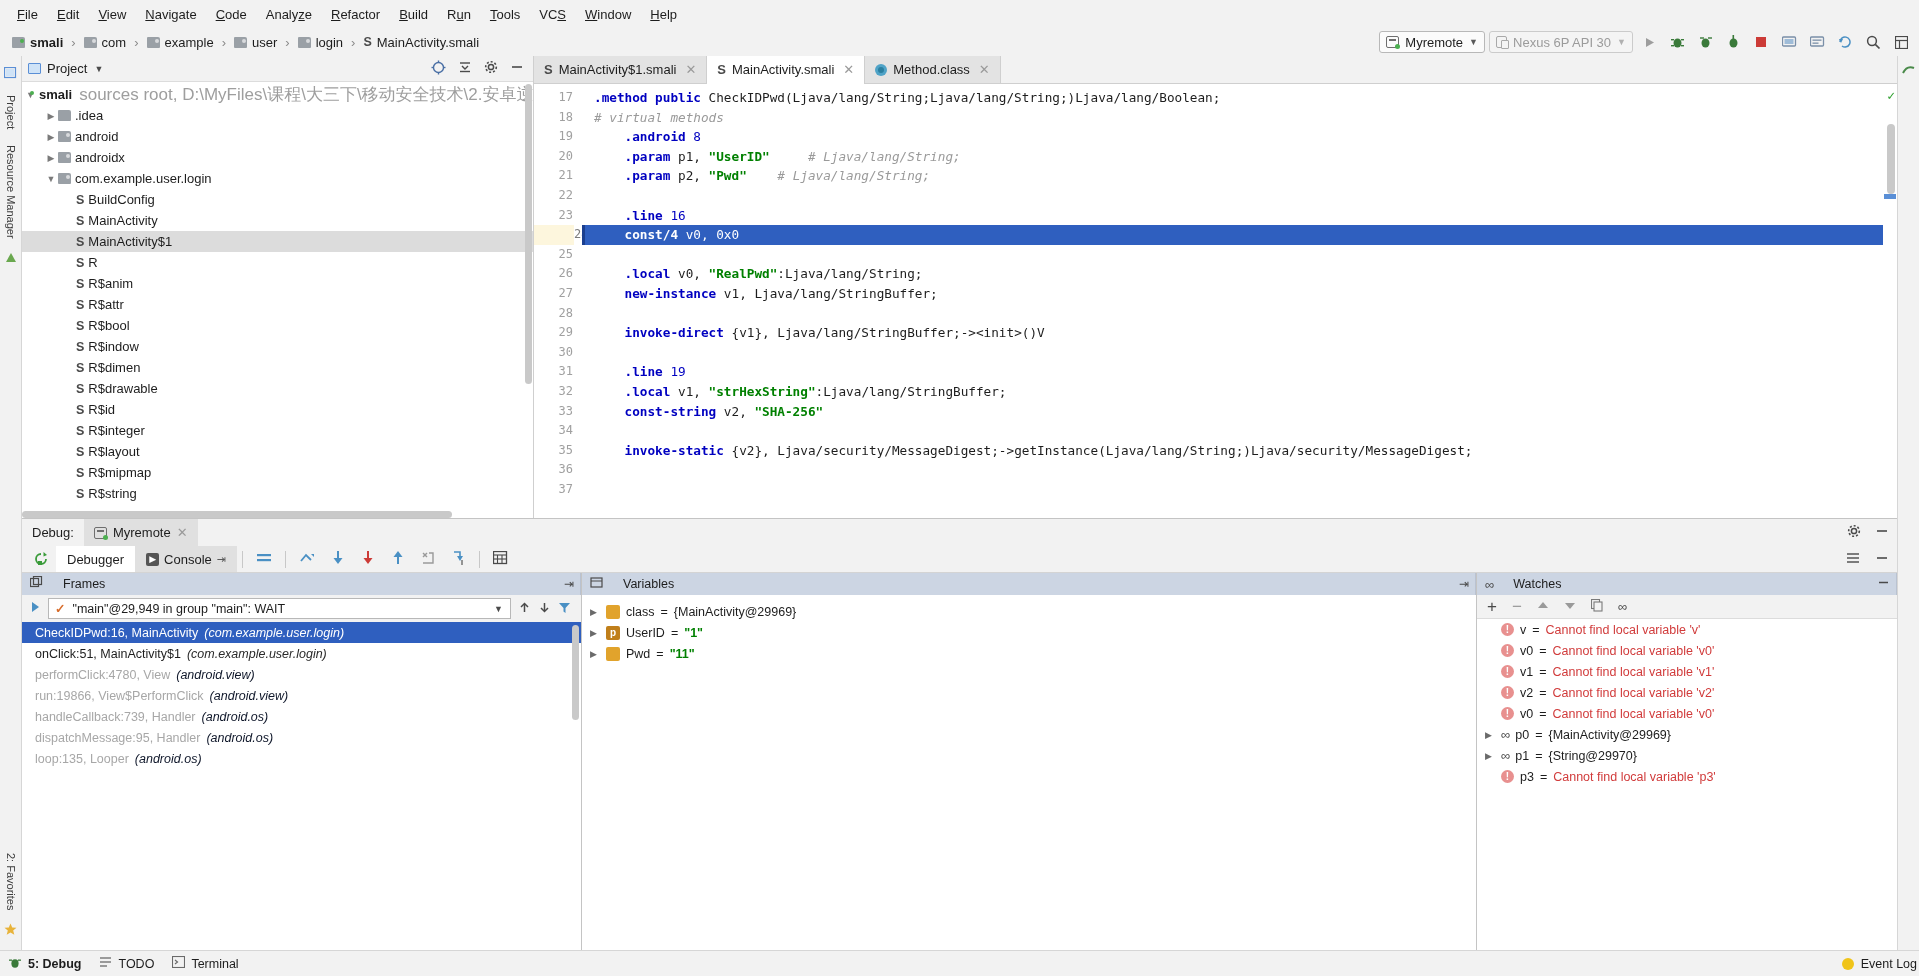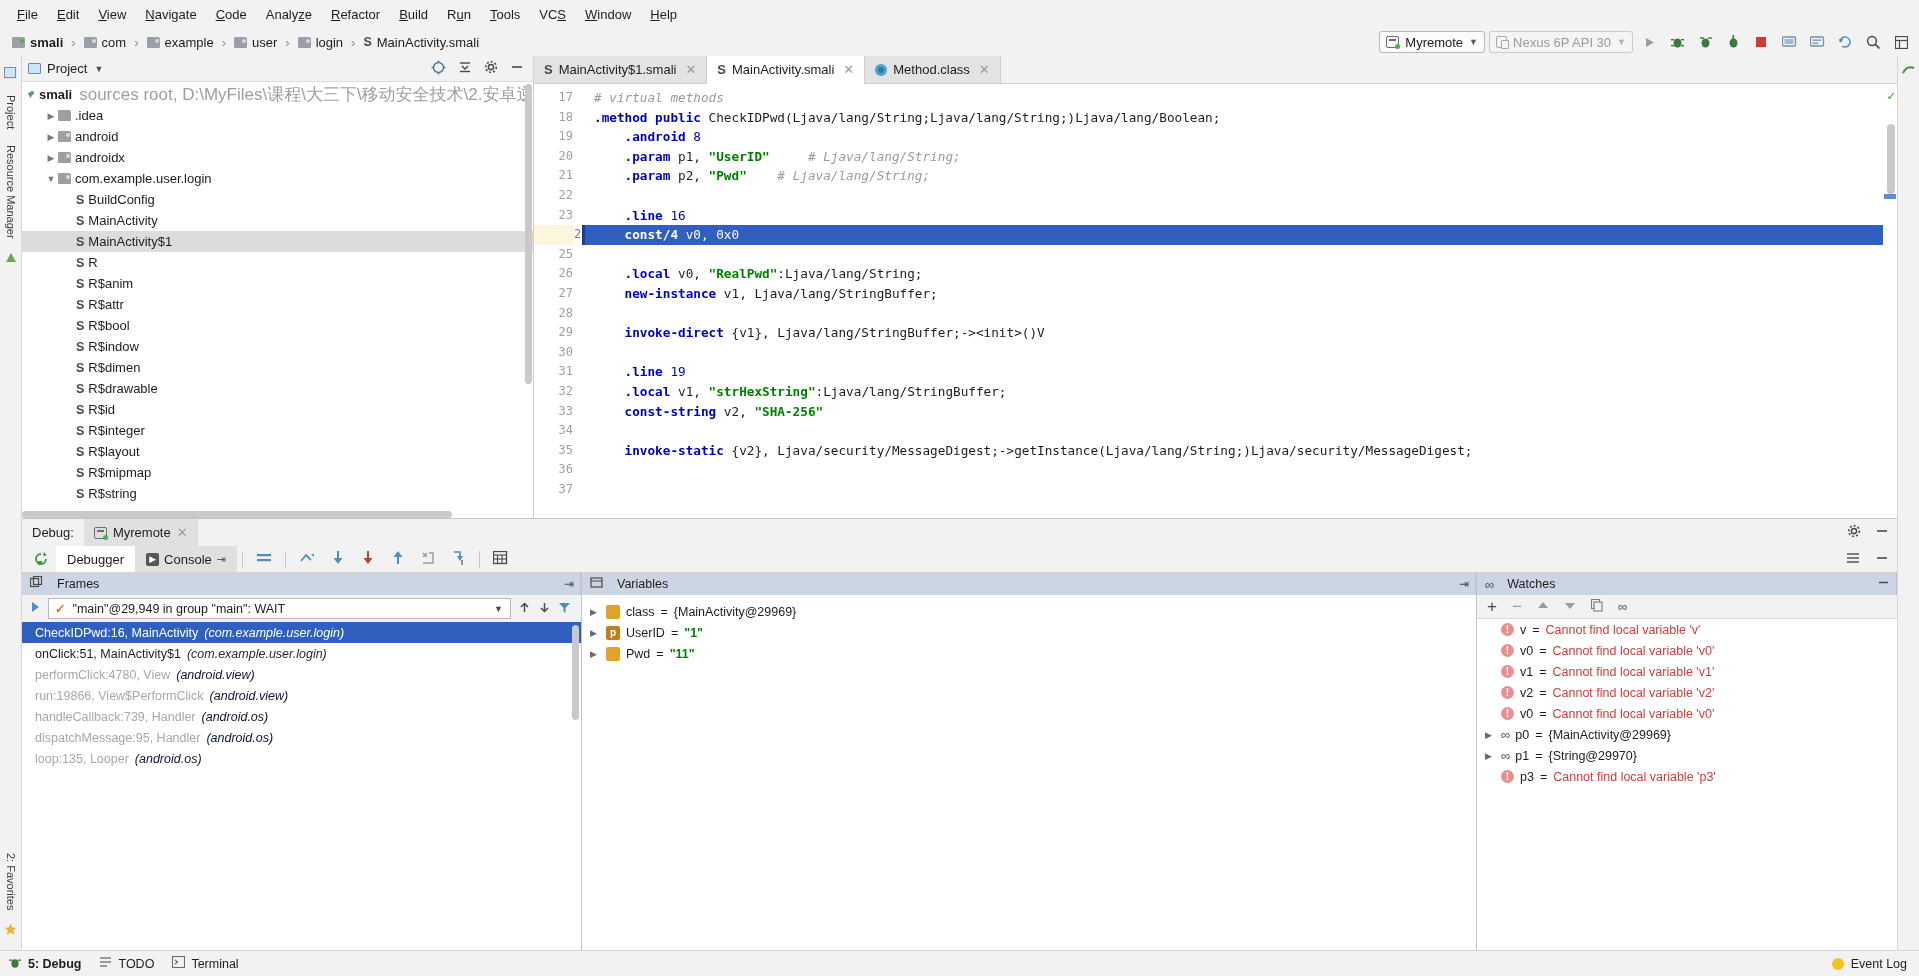--- a/index.html
+++ b/index.html
@@ -115,21 +115,21 @@
   .rerun{ width:30px;display:flex;align-items:center;justify-content:center;}
   .dtab2{ height:26px; display:flex; align-items:center; gap:5px; padding:0 11px; font-size:13px;
     background:#e0e0e0;}
   .dtab2.active{ background:#fff;}
   .tbsep{ width:1px; height:17px; background:#c8c8c8; margin:0 5px;}
   .dbg-toolbar .right{ position:absolute; right:8px; display:flex; gap:14px; align-items:center;}
 
   .panes{ flex:1; display:flex; min-height:0;}
   .pane{ display:flex; flex-direction:column; min-width:0; background:#fff;}
   .pane-head{ height:22px; flex:0 0 22px; background:#ccd5e3; display:flex; align-items:center;
-    padding:8px 8px; gap:14px; font-size:12.5px; position:relative; border-right:1px solid #b9c2d1;}
+    padding:8px 8px; gap:20px; font-size:12.5px; position:relative; border-right:1px solid #b9c2d1;}
   .pane-head .pin{ position:absolute; right:6px; color:#4a4a4a; font-size:12px;}
   .pane-body{ flex:1; overflow:hidden; position:relative;}
   .pane-frames{ width:560px; flex:0 0 560px; border-right:1px solid #c4c4c4;}
   .pane-vars{ flex:1; border-right:1px solid #c4c4c4;}
   .pane-watches{ width:420px; flex:0 0 420px;}
 
   .thread-row{ height:27px; display:flex; align-items:center; gap:7px; padding:0 6px; background:#f2f2f2;}
   .thread-combo{ flex:1; height:21px; display:flex; align-items:center; gap:7px; padding:0 6px;
     border:1px solid #b8b8b8; background:#fff; font-size:12.5px; position:relative;}
   .thread-combo .arrow{ position:absolute; right:7px; font-size:9px; color:#4a4a4a;}
@@ -156,21 +156,21 @@
   .err-ic{ width:13px;height:13px;border-radius:50%;background:#e8908f;color:#fff;font-size:10px;
     display:flex;align-items:center;justify-content:center;font-weight:bold; flex:0 0 13px;}
   .err-txt{ color:#d13b3b;}
   .oo{ color:#4a4a4a; letter-spacing:-1px; font-size:13px;}
 
   
   .status{ height:26px; flex:0 0 26px; display:flex; align-items:center; background:#f2f2f2;
     padding-left:8px; gap:18px; font-size:12.5px; border-top:1px solid #d6d6d6; position:relative;}
   .st-item{ display:flex; align-items:center; gap:6px;}
   .st-item.active{ font-weight:bold;}
-  .status .right{ position:absolute; right:12px; display:flex; align-items:center; gap:7px;}
+  .status .right{ position:absolute; right:2px; display:flex; align-items:center; gap:7px;}
   .bulb{ width:12px;height:12px;border-radius:50%;background:#f0c419;}
 </style>
 </head>
 <body>
 
 <div class="app">
 
   <div class="menubar" id="menubar">
       <div class="mi"><u>F</u>ile</div>
       <div class="mi"><u>E</u>dit</div>
@@ -509,22 +509,22 @@
                 <div class="gline">30</div>
                 <div class="gline">31</div>
                 <div class="gline">32</div>
                 <div class="gline">33</div>
                 <div class="gline">34</div>
                 <div class="gline">35</div>
                 <div class="gline">36</div>
                 <div class="gline">37</div>
               </div>
             <div class="codecol" id="codecol">
+                <div class="cline"><span class="kw">.method public </span><span class="plain">CheckIDPwd(Ljava/lang/String;Ljava/lang/String;)Ljava/lang/Boolean;</span></div>
                 <div class="cline"><span class="cmt"># virtual methods</span></div>
-                <div class="cline"><span class="kw">.method public </span><span class="plain">CheckIDPwd(Ljava/lang/String;Ljava/lang/String;)Ljava/lang/Boolean;</span></div>
                 <div class="cline"><span class="kw">    .android </span><span class="num">8</span></div>
                 <div class="cline"><span class="kw">    .param </span><span class="plain">p1, </span><span class="str">"UserID"</span><span class="cmt">     # Ljava/lang/String;</span></div>
                 <div class="cline"><span class="kw">    .param </span><span class="plain">p2, </span><span class="str">"Pwd"</span><span class="cmt">    # Ljava/lang/String;</span></div>
                 <div class="cline">&nbsp;</div>
                 <div class="cline"><span class="kw">    .line </span><span class="num">16</span></div>
                 <div class="cline cur"><span class="kw">    const/4 </span><span class="plain">v0, 0x0</span></div>
                 <div class="cline">&nbsp;</div>
                 <div class="cline"><span class="kw">    .local </span><span class="plain">v0, </span><span class="str">"RealPwd"</span><span class="plain">:Ljava/lang/String;</span></div>
                 <div class="cline"><span class="kw">    new-instance </span><span class="plain">v1, Ljava/lang/StringBuffer;</span></div>
                 <div class="cline">&nbsp;</div>

